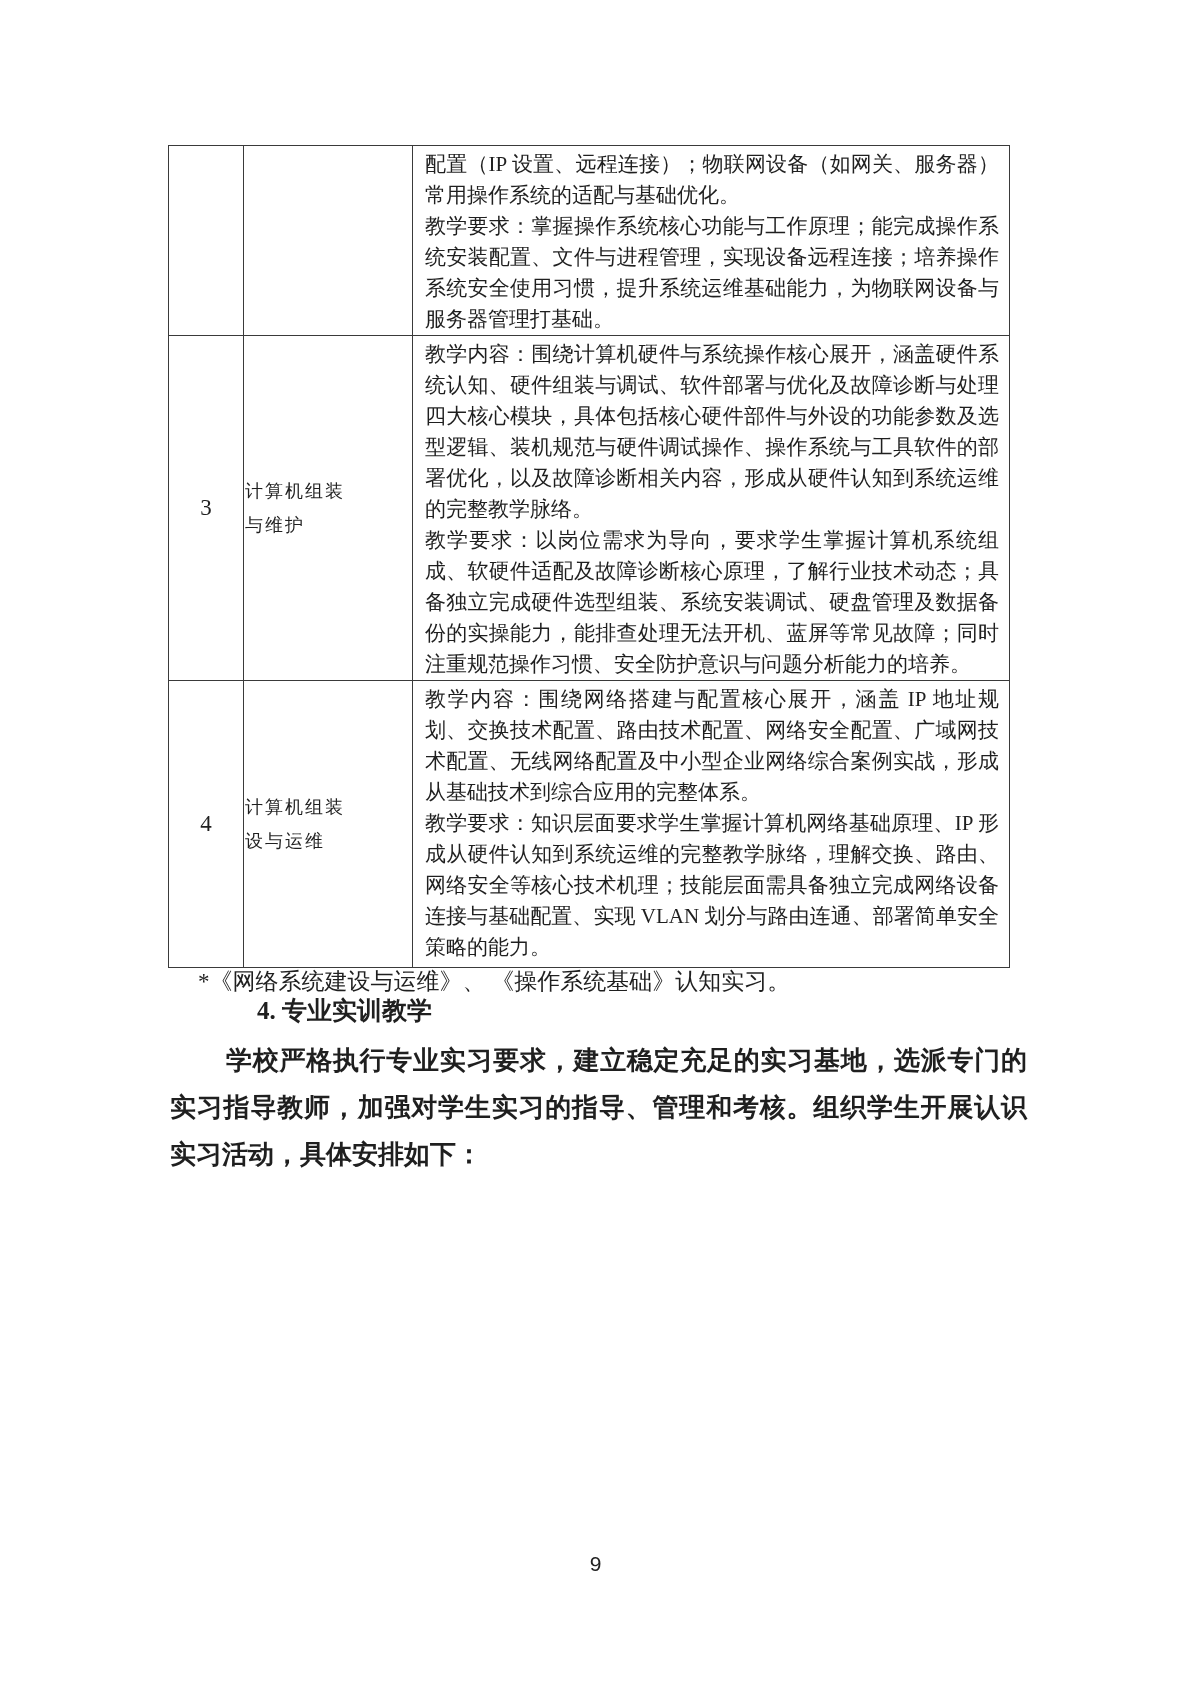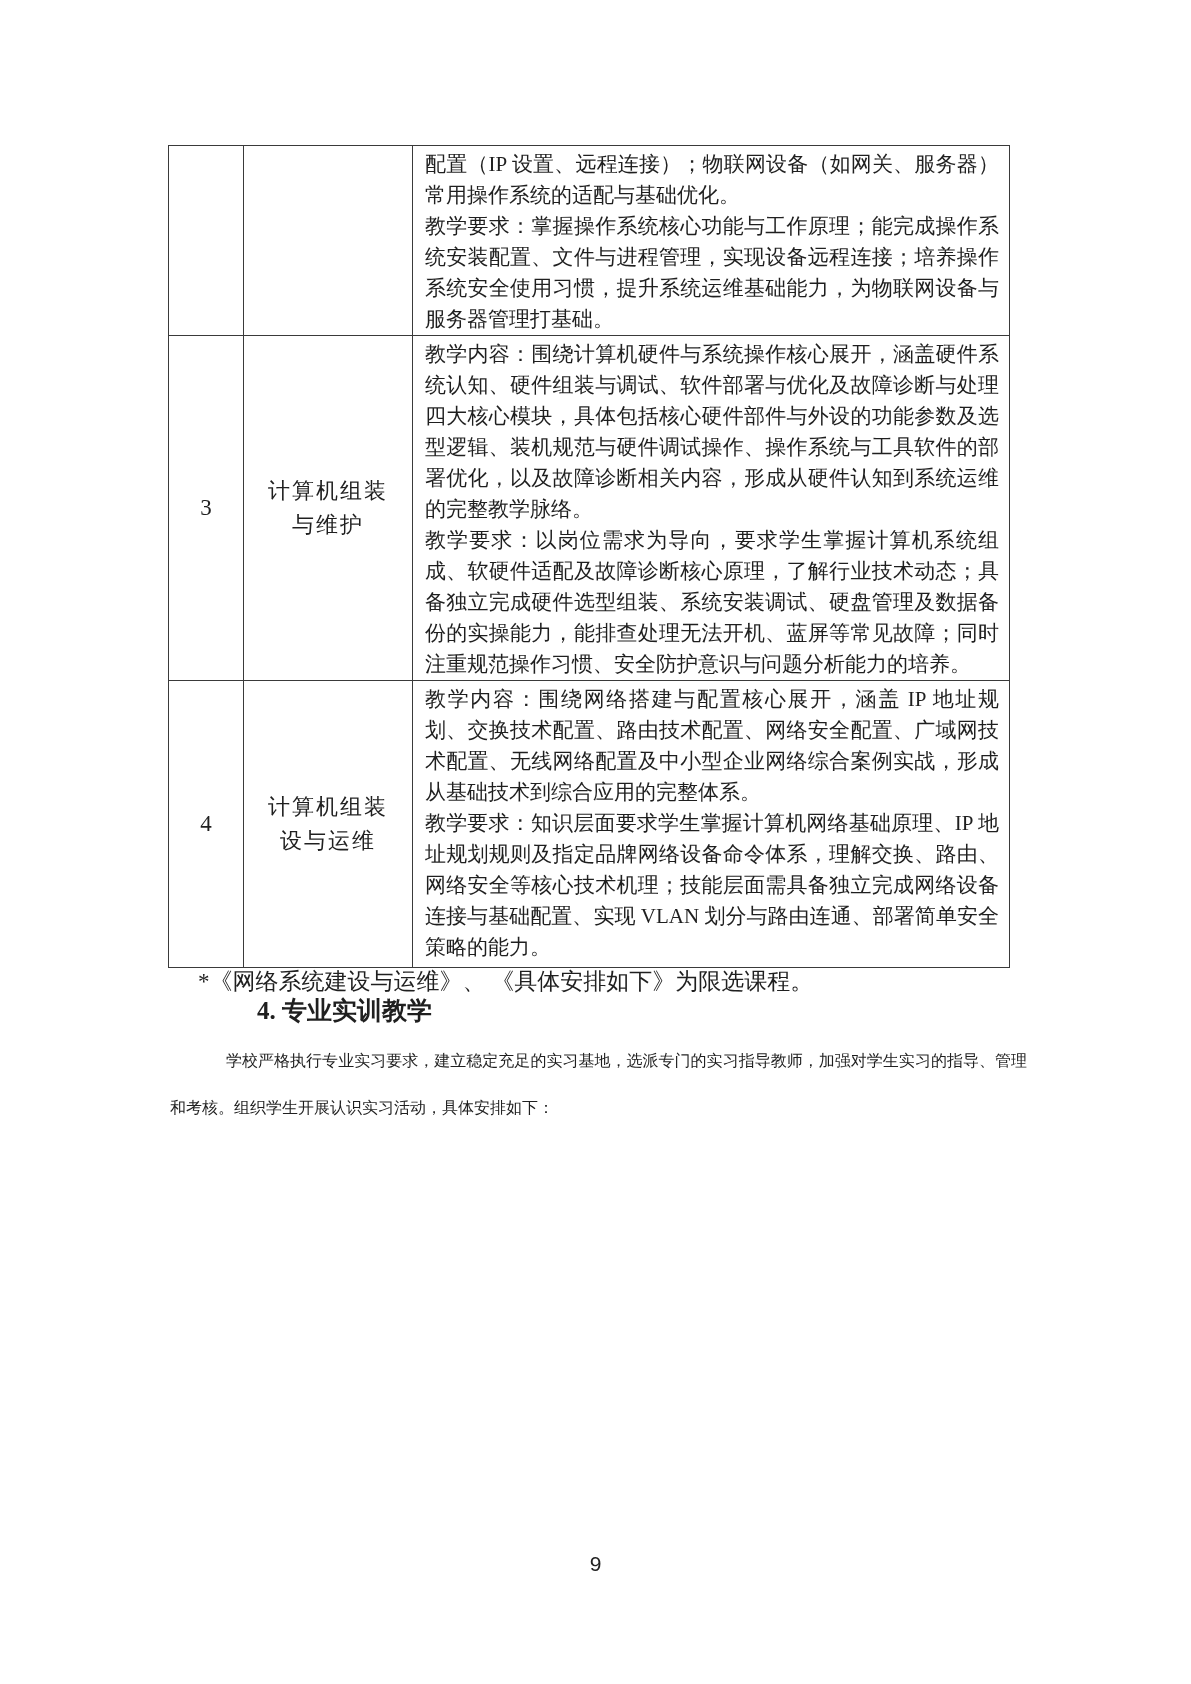--- a/index.html
+++ b/index.html
@@ -20,22 +20,22 @@
   }
   table.course-table td{
     border:1.5px solid #3a3a3a;
     overflow:hidden;
   }
   td.cell-num{
     text-align:center;vertical-align:middle;
     font-size:23px;
   }
   td.cell-course{
-    text-align:center;vertical-align:middle;
-    font-size:22px;line-height:34px;letter-spacing:2px;
+    vertical-align:middle;
+    font-size:18px;line-height:34px;letter-spacing:2px;
   }
   td.cell-content{
     vertical-align:top;
     padding:3px 10px 0 12px;
     font-size:21px;line-height:31px;
     text-align:justify;text-justify:inter-ideograph;
   }
   .cell-para{margin:0;}
   
   .footnote{
@@ -43,22 +43,22 @@
     font-size:23px;line-height:28px;
   }
   
   .section-heading{
     position:absolute;left:233px;top:996px;width:700px;
     font-size:25px;font-weight:bold;line-height:30px;margin-left:24px;
   }
   
   .body-text{
     position:absolute;left:170px;top:1037px;width:857px;
-    font-size:16px;line-height:47px;
-    text-align:justify;text-justify:inter-ideograph;
+    font-size:26px;line-height:47px;
+    text-align:justify;text-justify:inter-ideograph;font-weight:bold;
   }
   .body-text p{margin:0;text-indent:56px;}
   
   .page-number{
     position:absolute;left:0;top:1552px;width:1191px;
     text-align:center;
     font-size:21px;
     font-family:"Liberation Sans","DejaVu Sans",sans-serif;
     color:#222;
   }
@@ -104,27 +104,27 @@
       <tr style="height:287px">
         <td class="cell-num">
           <span>4</span>
         </td>
         <td class="cell-course">
           <div>计算机组装</div>
           <div>设与运维</div>
         </td>
         <td class="cell-content">
           <p class="cell-para">教学内容：围绕网络搭建与配置核心展开，涵盖 IP 地址规划、交换技术配置、路由技术配置、网络安全配置、广域网技术配置、无线网络配置及中小型企业网络综合案例实战，形成从基础技术到综合应用的完整体系。</p>
-          <p class="cell-para">教学要求：知识层面要求学生掌握计算机网络基础原理、IP 地址规划规则及指定品牌网络设备命令体系，理解交换、路由、网络安全等核心技术机理；技能层面需具备独立完成网络设备连接与基础配置、实现 VLAN 划分与路由连通、部署简单安全策略的能力。</p>
+          <p class="cell-para">教学要求：知识层面要求学生掌握计算机网络基础原理、IP 形成从硬件认知到系统运维的完整教学脉络，理解交换、路由、网络安全等核心技术机理；技能层面需具备独立完成网络设备连接与基础配置、实现 VLAN 划分与路由连通、部署简单安全策略的能力。</p>
         </td>
       </tr>
     </tbody>
   </table>
 
-  <div class="footnote">*《网络系统建设与运维》、 《具体安排如下》为限选课程。</div>
+  <div class="footnote">*《网络系统建设与运维》、 《操作系统基础》认知实习。</div>
 
   <div class="section-heading">4. 专业实训教学</div>
 
   <div class="body-text">
     <p>学校严格执行专业实习要求，建立稳定充足的实习基地，选派专门的实习指导教师，加强对学生实习的指导、管理和考核。组织学生开展认识实习活动，具体安排如下：</p>
   </div>
 
   <div class="page-number">9</div>
 
 </div>

